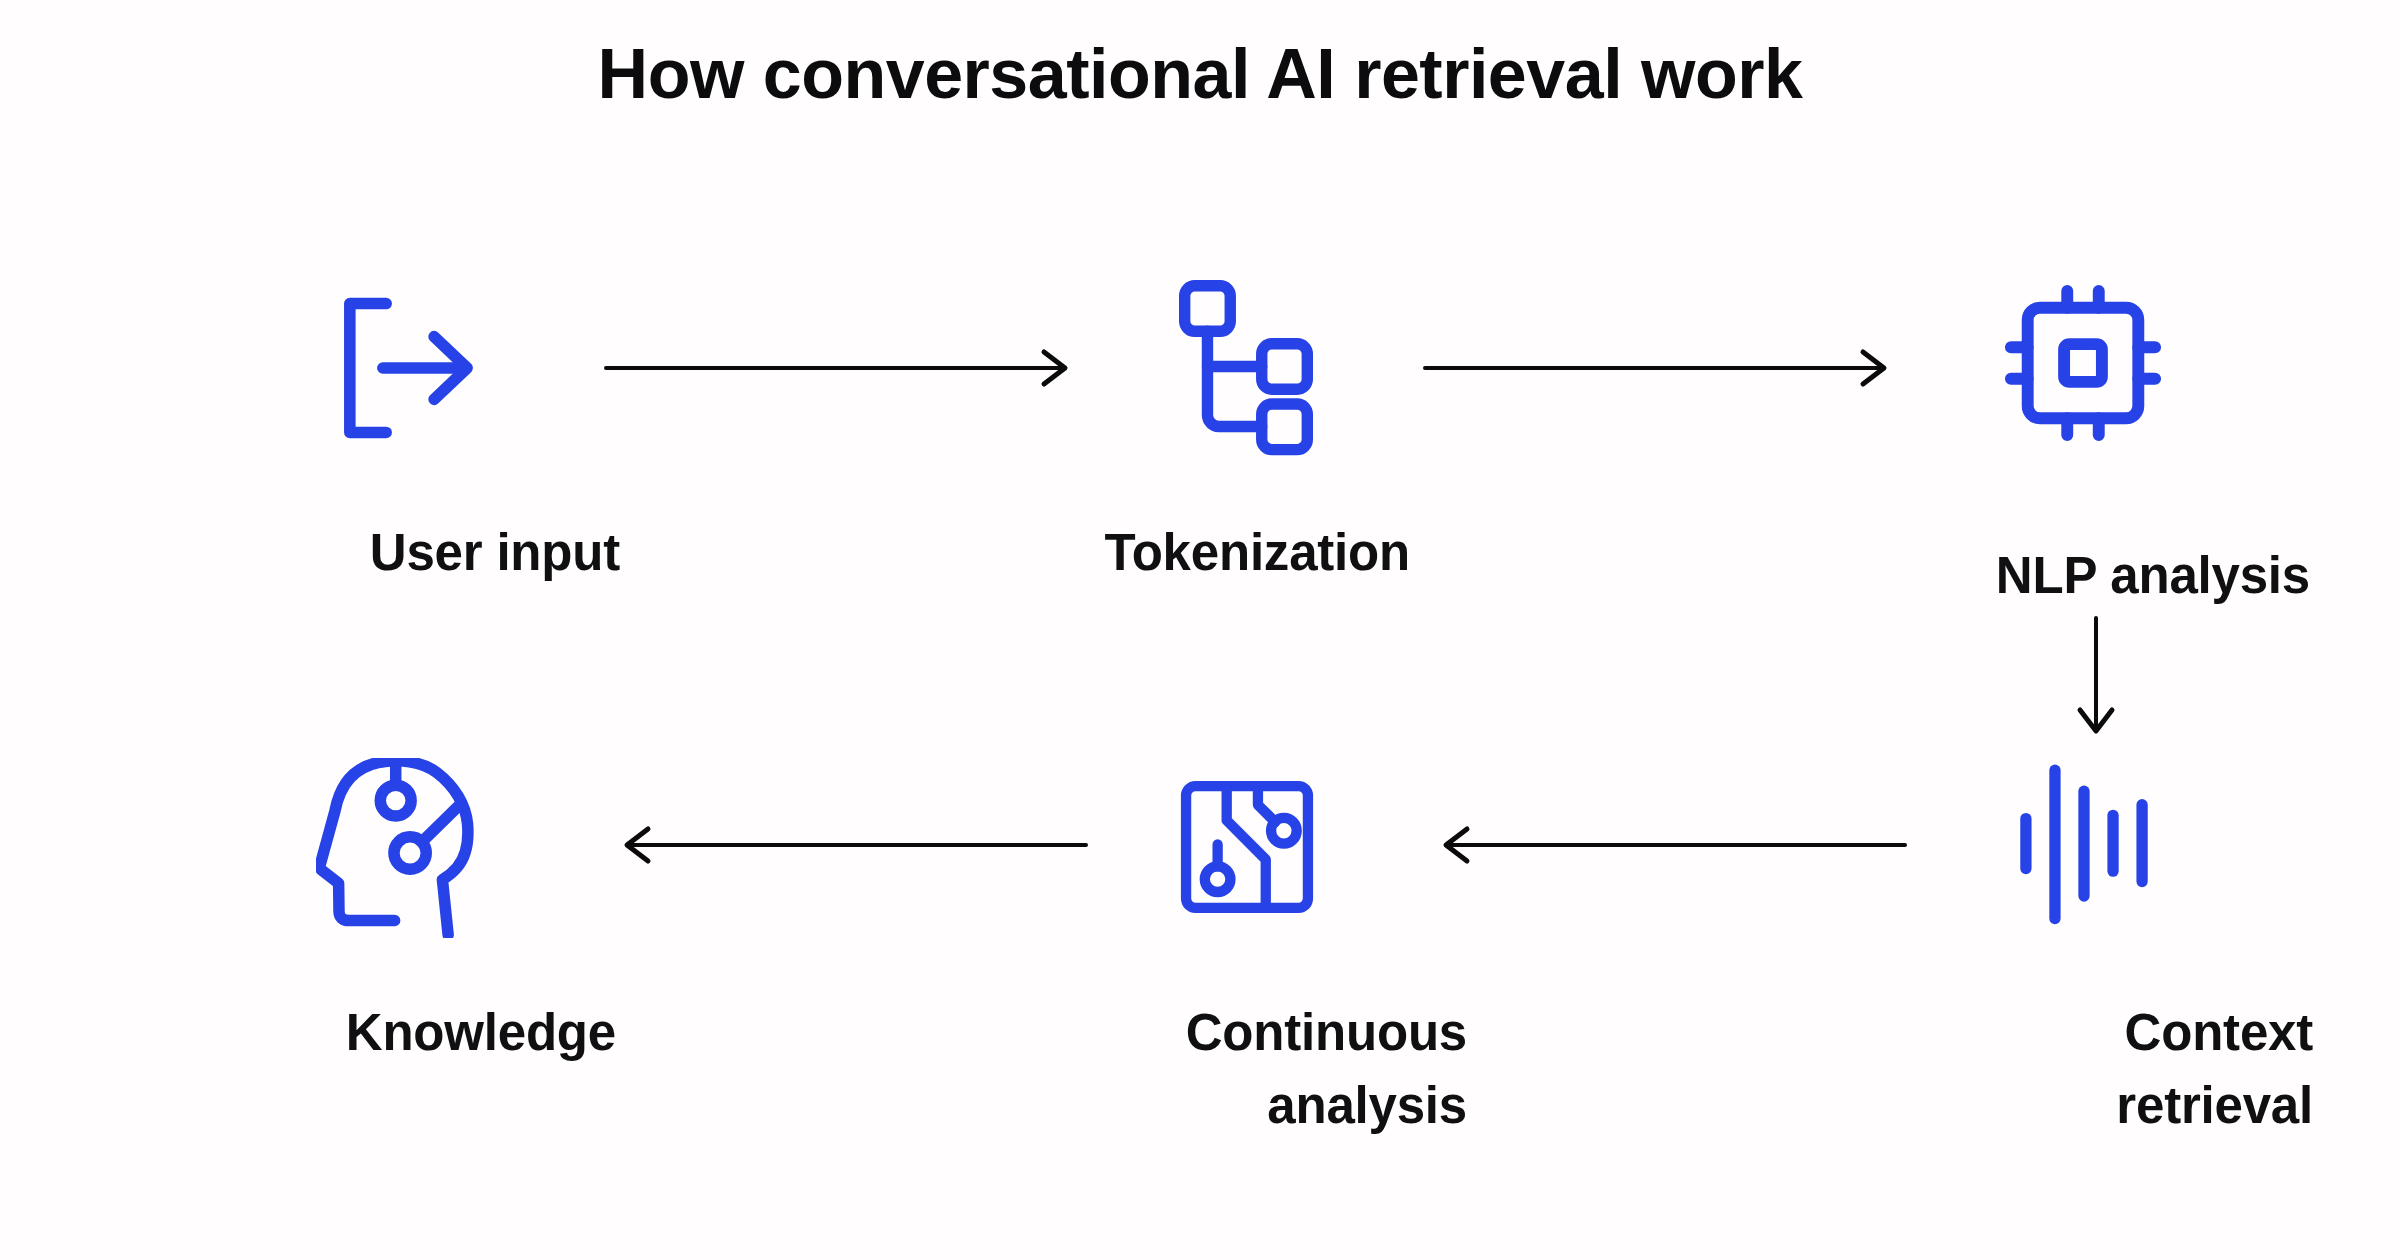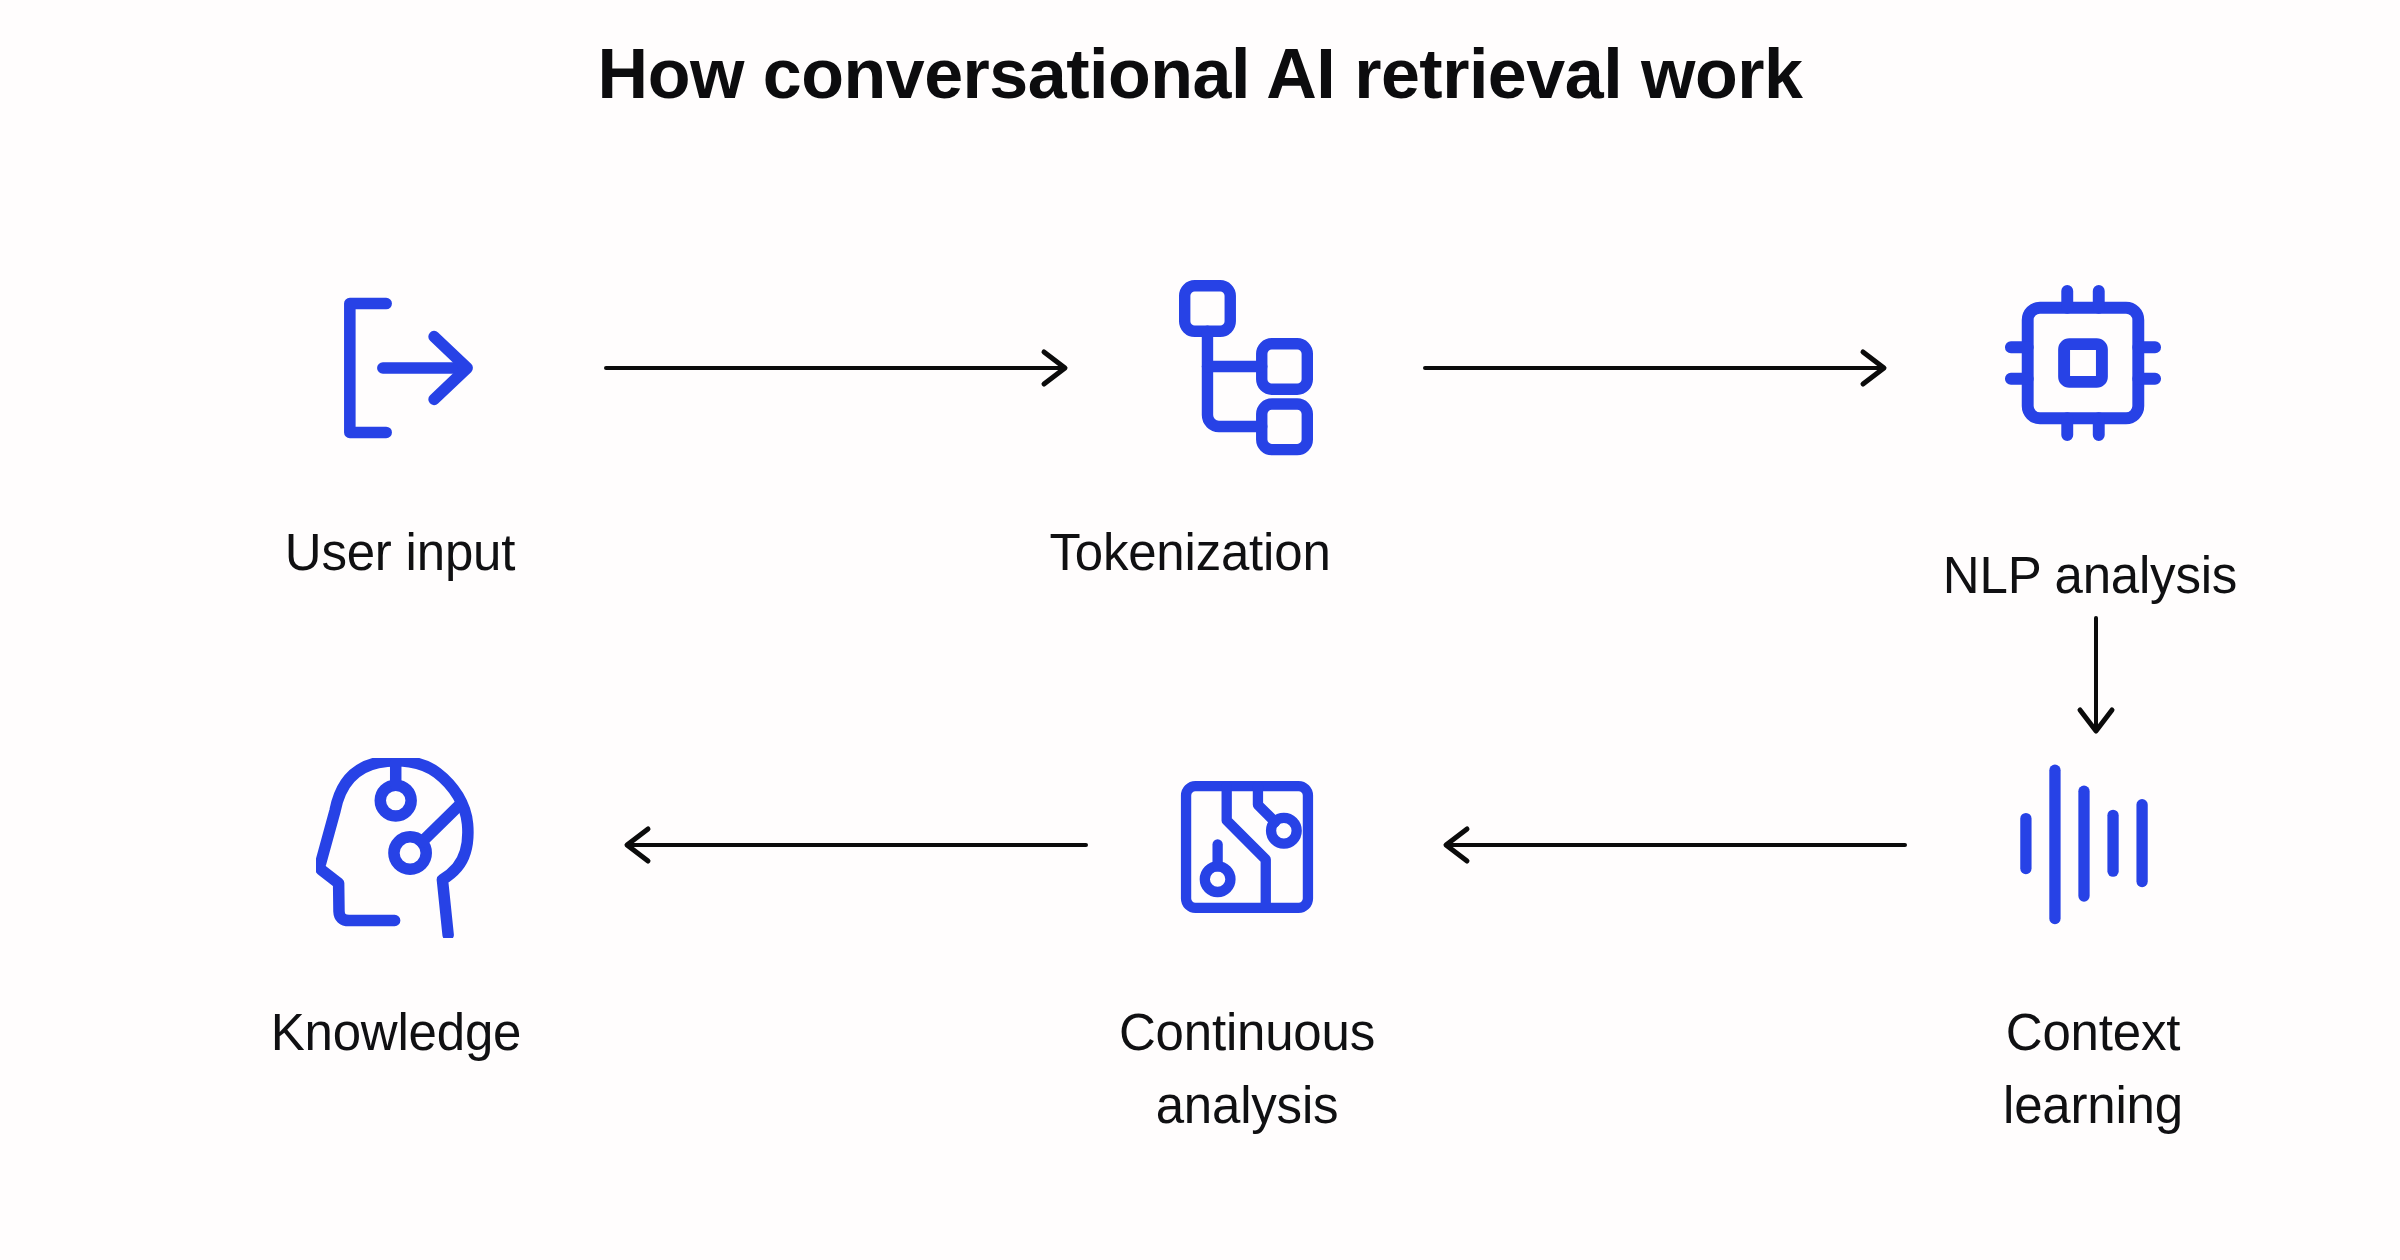--- a/index.html
+++ b/index.html
@@ -22,22 +22,22 @@
     text-align:center;
     font-size:70px;font-weight:600;letter-spacing:-0.5px;
     color:#0c0c0e;
   }
   .icon{position:absolute;color:var(--accent);}
   .icon svg{width:100%;height:100%;display:block;}
   .arrow{position:absolute;color:#0b0b0b;}
   .arrow svg{width:100%;height:100%;display:block;}
   .step-label{
     position:absolute;width:440px;
-    text-align:center;
-    font-size:51px;font-weight:400;line-height:73px;
+    text-align:right;
+    font-size:51px;font-weight:700;line-height:73px;
     color:#101012;letter-spacing:-0.2px;
   }
 </style>
 </head>
 <body>
 
 <div class="canvas">
 
   <h1 class="title">How conversational AI retrieval work</h1>
 
@@ -145,16 +145,16 @@
 
   <div class="step-label" style="left:176px;top:996px;">
     <div>Knowledge</div>
   </div>
   <div class="step-label" style="left:1027px;top:996px;">
     <div>Continuous</div>
     <div>analysis</div>
   </div>
   <div class="step-label" style="left:1873px;top:996px;">
     <div>Context</div>
-    <div>learning</div>
+    <div>retrieval</div>
   </div>
 
 </div>
 
 </body></html>

